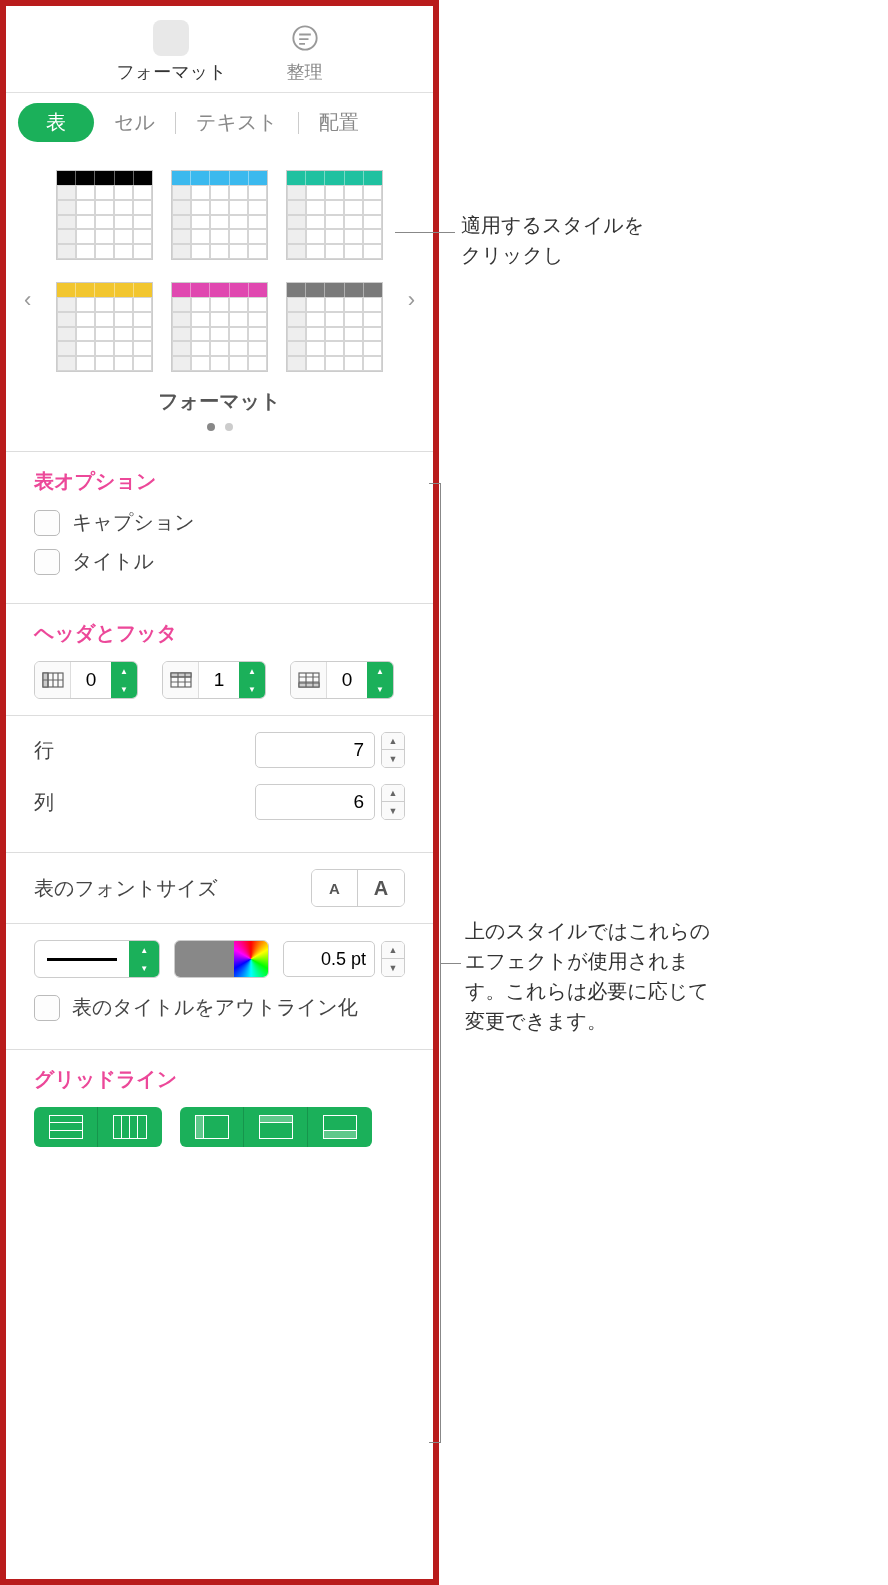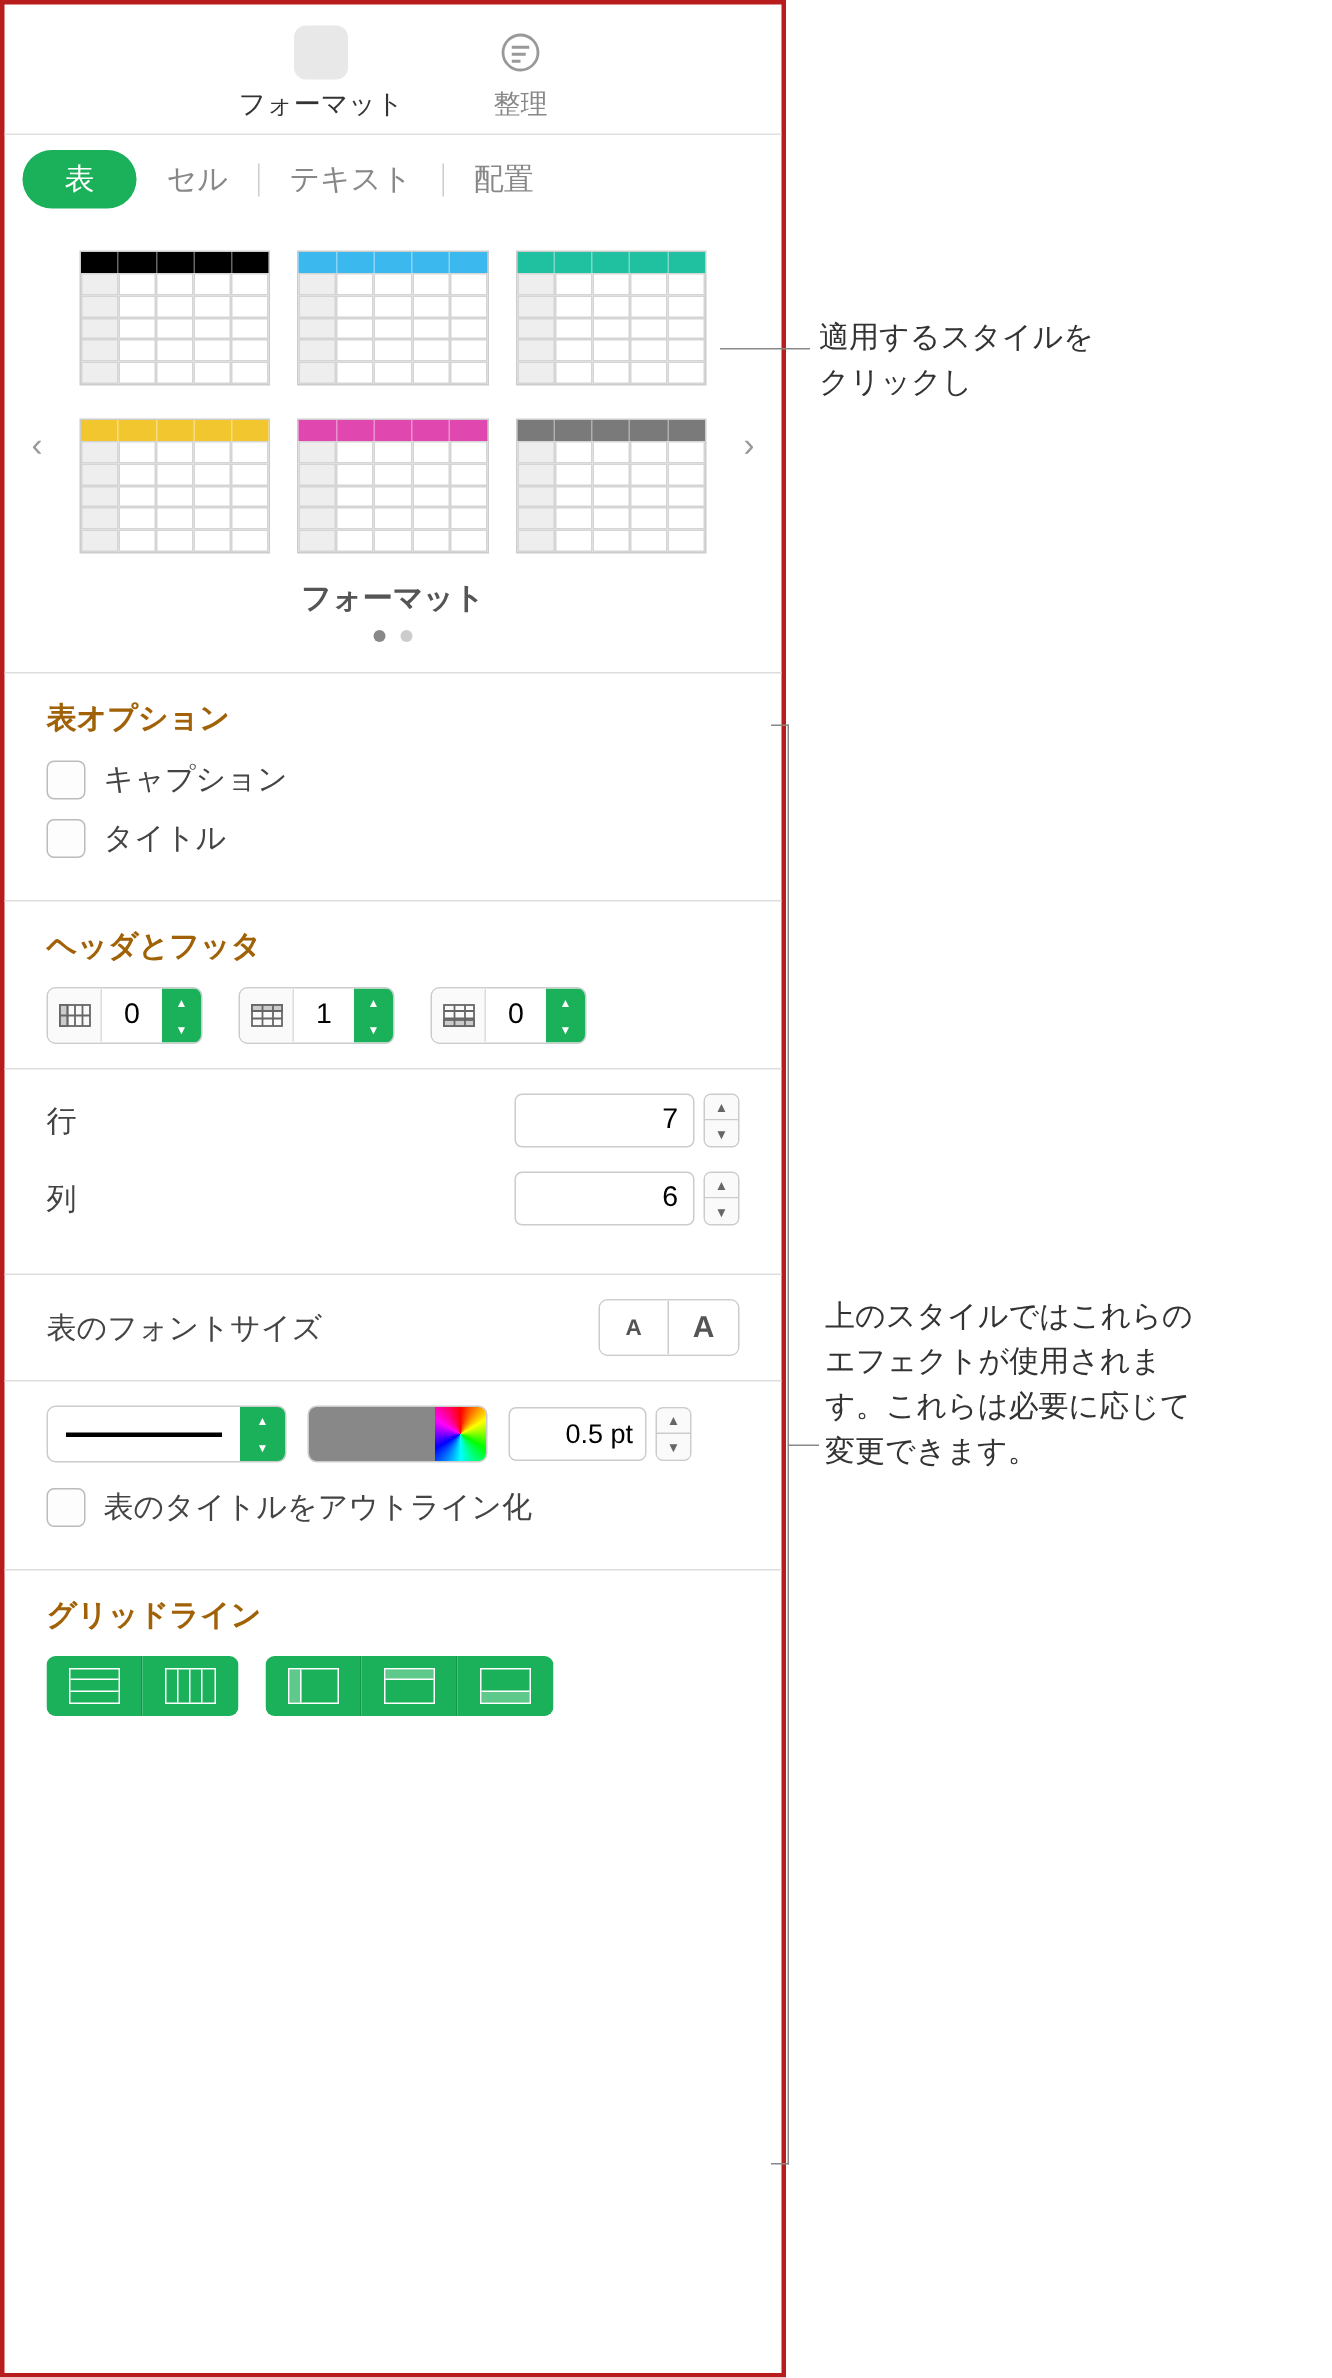--- a/index.html
+++ b/index.html
@@ -1,17 +1,17 @@
 <!DOCTYPE html>
 <html><head>
 <meta charset="utf-8">
 <style>
 * { margin: 0; padding: 0; box-sizing: border-box; font-family: -apple-system, "Hiragino Sans", sans-serif; }
 body { background: #fff; display: flex; width: 888px; height: 1585px; }
-.panel { width: 524px; height: 100%; border: 3px solid #b91c1c; background: #fff; display: flex; flex-direction: column; }
+.panel { width: 439px; height: 100%; border: 6px solid #b91c1c; background: #fff; display: flex; flex-direction: column; }
 .annotations { flex: 1; position: relative; padding: 0 20px; }
 
 .top-tabs { display: flex; justify-content: center; gap: 60px; padding: 14px 0 8px; border-bottom: 1px solid #e0e0e0; }
 .top-tab { display: flex; flex-direction: column; align-items: center; gap: 4px; text-align: center; }
 .top-tab-icon { width: 36px; height: 36px; display: flex; align-items: center; justify-content: center; }
 .top-tab-active .top-tab-label { color: #333; }
 .top-tab-label { font-size: 18px; color: #888; }
 .top-tab-active .top-tab-icon svg { stroke: #555; fill: #555; }
 .top-tab-highlight { background: #e8e8e8; border-radius: 8px; padding: 4px 18px; }
 
@@ -30,21 +30,21 @@
 .thumb-body div { border: 0.5px solid #d5d5d5; }
 .nav-arrow { position: absolute; top: 50%; transform: translateY(-50%); font-size: 22px; color: #999; cursor: pointer; padding: 8px; }
 .nav-left { left: 10px; }
 .nav-right { right: 10px; }
 .styles-title { text-align: center; font-size: 20px; font-weight: 600; color: #555; margin-top: 16px; }
 .dots { display: flex; justify-content: center; gap: 10px; margin-top: 8px; margin-bottom: 10px; }
 .dot { width: 8px; height: 8px; border-radius: 50%; background: #ccc; }
 .dot-active { background: #888; }
 
 .section { padding: 16px 28px; border-top: 1px solid #ddd; }
-.section-title { font-size: 20px; font-weight: 600; color: #a16207; margin-bottom: 14px; }
+.section-title { font-size: 20px; font-weight: 600; color: #ec4899; margin-bottom: 14px; }
 .checkbox-row { display: flex; align-items: center; gap: 12px; margin-bottom: 12px; }
 .checkbox { width: 26px; height: 26px; border: 1px solid #bbb; border-radius: 5px; background: #fdfdfd; }
 .checkbox-label { font-size: 20px; color: #444; }
 
 .hf-row { display: flex; gap: 24px; }
 .hf-control { display: flex; align-items: center; border: 1px solid #ccc; border-radius: 6px; overflow: hidden; height: 38px; background: #fff; }
 .hf-icon { width: 36px; display: flex; align-items: center; justify-content: center; background: #fafafa; border-right: 1px solid #ddd; height: 100%; }
 .hf-val { width: 40px; text-align: center; font-size: 19px; }
 .hf-step { width: 26px; background: #1bb05a; height: 100%; display: flex; flex-direction: column; }
 .hf-step div { flex: 1; display: flex; align-items: center; justify-content: center; color: #fff; font-size: 8px; }
@@ -510,14 +510,14 @@
   </div>
 
 </div>
 
 <div class="annotations">
   <div class="callout-line" style="top:232px;left:-44px;width:60px;"></div>
   <div class="callout" style="top:210px;left:22px;width:200px;">適用するスタイルをクリックし</div>
 
   <div class="bracket" style="top:483px;left:-10px;height:960px;"></div>
   <div class="callout-line" style="top:963px;left:2px;width:20px;"></div>
-  <div class="callout" style="top:863px;left:26px;width:260px;">上のスタイルではこれらのエフェクトが使用されます。これらは必要に応じて変更できます。</div>
+  <div class="callout" style="top:916px;left:26px;width:260px;">上のスタイルではこれらのエフェクトが使用されます。これらは必要に応じて変更できます。</div>
 </div>
 
 </body></html>

